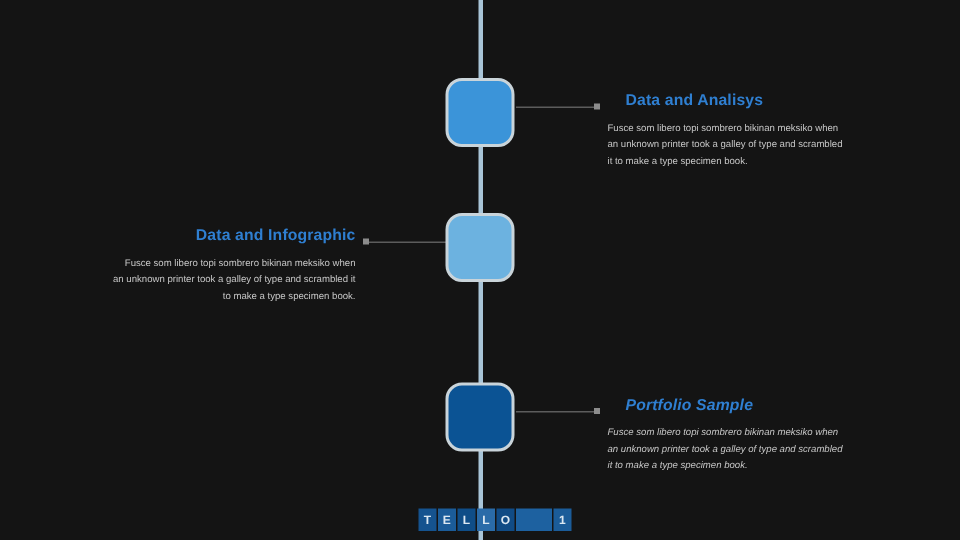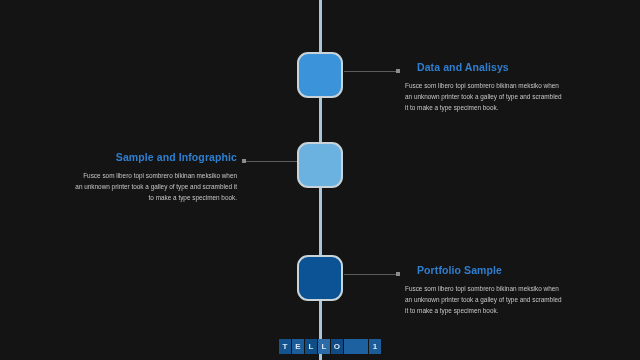--- a/index.html
+++ b/index.html
@@ -68,21 +68,21 @@
   
   .block {
     position: absolute;
     width: 160px;
   }
   .block.right { left: 405px; }
   .block.left  { left: 75px; text-align: right; width: 162px; }
 
   .block-1 { top: 61px; }
   .block-2 { top: 151px; }
-  .block-3 { top: 264px; }
+  .block-3 { top: 264px; font-style: italic; }
 
   .block h3 {
     margin: 0 0 7px 12px;
     font-size: 10.5px;
     font-weight: bold;
     color: #2f7fd1;
     letter-spacing: 0.1px;
   }
   .block p {
     margin: 0;
@@ -131,21 +131,21 @@
   <div class="node node-1"></div>
   <div class="block right block-1">
     <h3>Data and Analisys</h3>
     <p>Fusce som libero topi sombrero bikinan meksiko when an unknown printer took a galley of type and scrambled it to make a type specimen book.</p>
   </div>
 
   <div class="connector left c2"></div>
   <div class="conn-dot" style="left:242px; top:159px;"></div>
   <div class="node node-2"></div>
   <div class="block left block-2">
-    <h3>Sample and Infographic</h3>
+    <h3>Data and Infographic</h3>
     <p>Fusce som libero topi sombrero bikinan meksiko when an unknown printer took a galley of type and scrambled it to make a type specimen book.</p>
   </div>
 
   <div class="connector right c3"></div>
   <div class="conn-dot" style="left:396px; top:272px;"></div>
   <div class="node node-3"></div>
   <div class="block right block-3">
     <h3>Portfolio Sample</h3>
     <p>Fusce som libero topi sombrero bikinan meksiko when an unknown printer took a galley of type and scrambled it to make a type specimen book.</p>
   </div>

